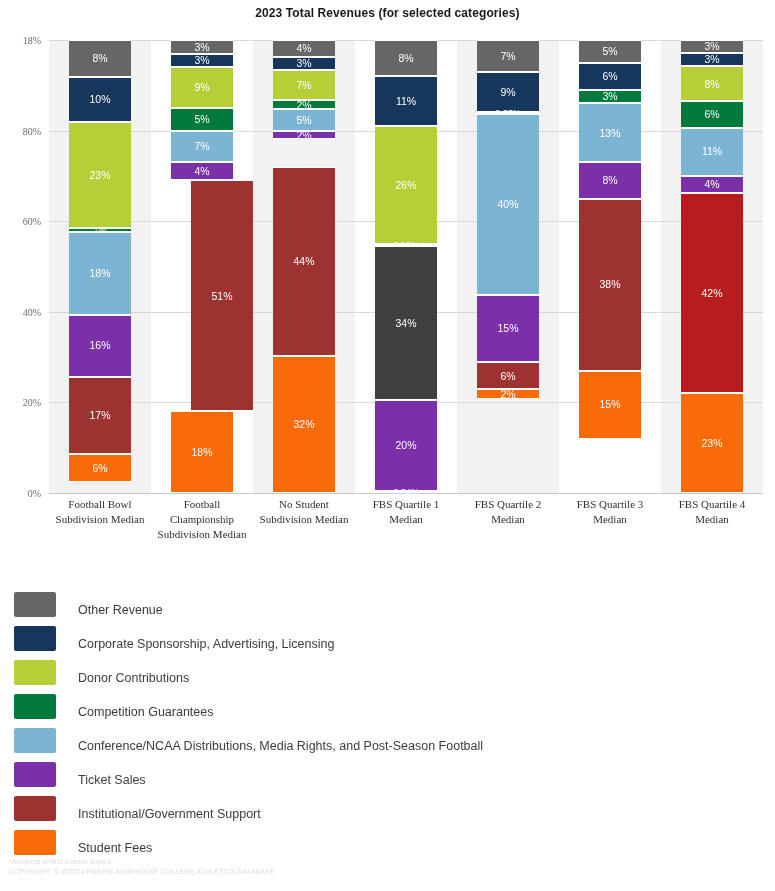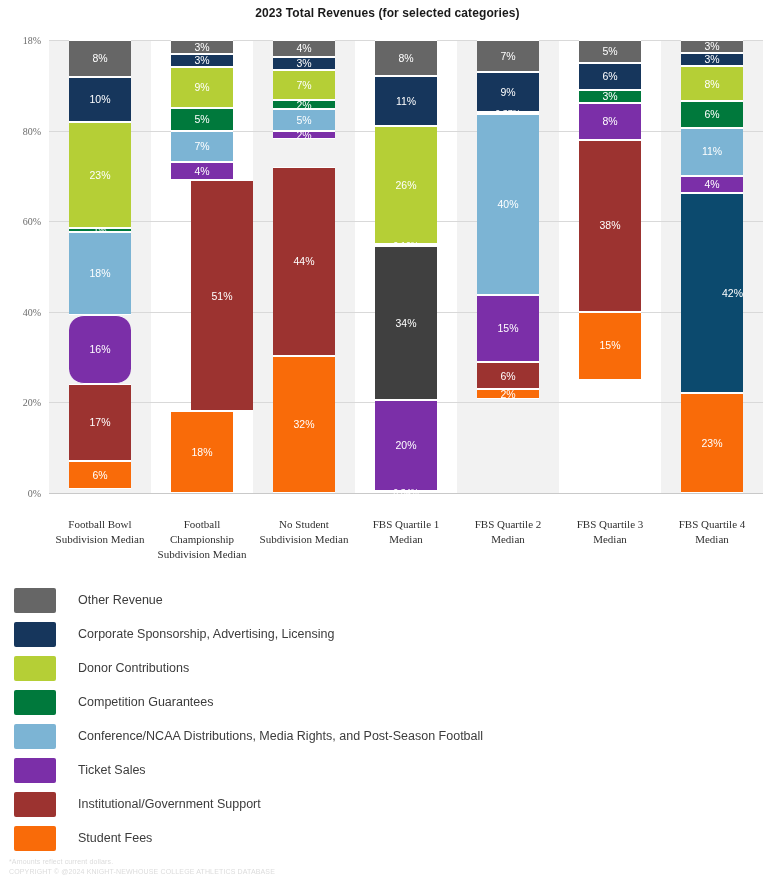--- a/index.html
+++ b/index.html
@@ -129,21 +129,21 @@
     position: absolute;
     left: 50%;
     top: 50%;
     transform: translate(-50%, -50%);
   }
 
   
   .xaxis {
     position: absolute;
     left: 49px;
-    top: 517px;
+    top: 497px;
     width: 714px;
     display: flex;
   }
   .xlabel {
     flex: 1 1 0;
     text-align: center;
     font-family: "Liberation Serif", serif;
     font-size: 11px;
     color: #303030;
     line-height: 1.35;
@@ -153,21 +153,21 @@
 
   
   .legend {
     position: absolute;
     left: 14px;
     top: 583px;
     width: 750px;
   }
   .legend-item {
     display: flex;
-    align-items: center;
+    align-items: flex-end;
     height: 34px;
   }
   .swatch {
     width: 42px;
     height: 25px;
     border-radius: 2px;
     flex: none;
   }
   .legend-label {
     margin-left: 22px;
@@ -243,21 +243,21 @@
             </div>
             <div class="seg" title="Donor Contributions: 23%" style="height: 105.242px; background: rgb(181, 207, 54);">
               <span class="seg-label">23%</span>
             </div>
             <div class="seg tiny" title="Competition Guarantees: 1%" style="height: 4.57576px; background: rgb(0, 121, 60);">
               <span class="seg-label" style="font-size: 9px;">1%</span>
             </div>
             <div class="seg" title="Conference/NCAA Distributions, Media Rights, and Post-Season Football: 18%" style="height: 82.3636px; background: rgb(124, 180, 212);">
               <span class="seg-label">18%</span>
             </div>
-            <div class="seg" title="Ticket Sales: 16%" style="height: 69px; background: rgb(123, 47, 168); border-radius: 15px;">
+            <div class="seg" title="Ticket Sales: 16%" style="height: 62px; background: rgb(123, 47, 168);">
               <span class="seg-label">16%</span>
             </div>
             <div class="seg" title="Institutional/Government Support: 17%" style="height: 77.7879px; background: rgb(156, 51, 48);">
               <span class="seg-label">17%</span>
             </div>
             <div class="seg" title="Student Fees: 6%" style="height: 27.4545px; background: rgb(249, 107, 9);">
               <span class="seg-label">6%</span>
             </div>
           </div>
         </div>
@@ -371,20 +371,23 @@
           <div class="bar">
             <div class="seg" title="Other Revenue: 5%" style="height: 22.65px; background: rgb(102, 102, 102);">
               <span class="seg-label">5%</span>
             </div>
             <div class="seg" title="Corporate Sponsorship, Advertising, Licensing: 6%" style="height: 27.18px; background: rgb(22, 54, 92);">
               <span class="seg-label">6%</span>
             </div>
             <div class="seg" title="Competition Guarantees: 3%" style="height: 13.59px; background: rgb(0, 121, 60);">
               <span class="seg-label">3%</span>
             </div>
+            <div class="seg" title="Conference/NCAA Distributions, Media Rights, and Post-Season Football: 13%" style="height: 58.89px; background: rgb(124, 180, 212);">
+              <span class="seg-label">13%</span>
+            </div>
             <div class="seg" title="Ticket Sales: 8%" style="height: 36.24px; background: rgb(123, 47, 168);">
               <span class="seg-label">8%</span>
             </div>
             <div class="seg" title="Institutional/Government Support: 38%" style="height: 172.14px; background: rgb(156, 51, 48);">
               <span class="seg-label">38%</span>
             </div>
             <div class="seg" title="Student Fees: 15%" style="height: 67.95px; background: rgb(249, 107, 9);">
               <span class="seg-label">15%</span>
             </div>
           </div>
@@ -402,21 +405,21 @@
             </div>
             <div class="seg" title="Competition Guarantees: 6%" style="height: 27.18px; background: rgb(0, 121, 60);">
               <span class="seg-label">6%</span>
             </div>
             <div class="seg" title="Conference/NCAA Distributions, Media Rights, and Post-Season Football: 11%" style="height: 49.83px; background: rgb(124, 180, 212);">
               <span class="seg-label">11%</span>
             </div>
             <div class="seg" title="Ticket Sales: 4%" style="height: 18.12px; background: rgb(123, 47, 168);">
               <span class="seg-label">4%</span>
             </div>
-            <div class="seg" title="Institutional/Government Support: 42%" style="height: 207px; background: #0c4a6e; justify-content: flex-end;">
+            <div class="seg" title="Institutional/Government Support: 42%" style="height: 207px; background: #b91c1c;">
               <span class="seg-label">42%</span>
             </div>
             <div class="seg" title="Student Fees: 23%" style="height: 104.19px; background: rgb(249, 107, 9);">
               <span class="seg-label">23%</span>
             </div>
           </div>
         </div>
       </div>
   </div>
 

